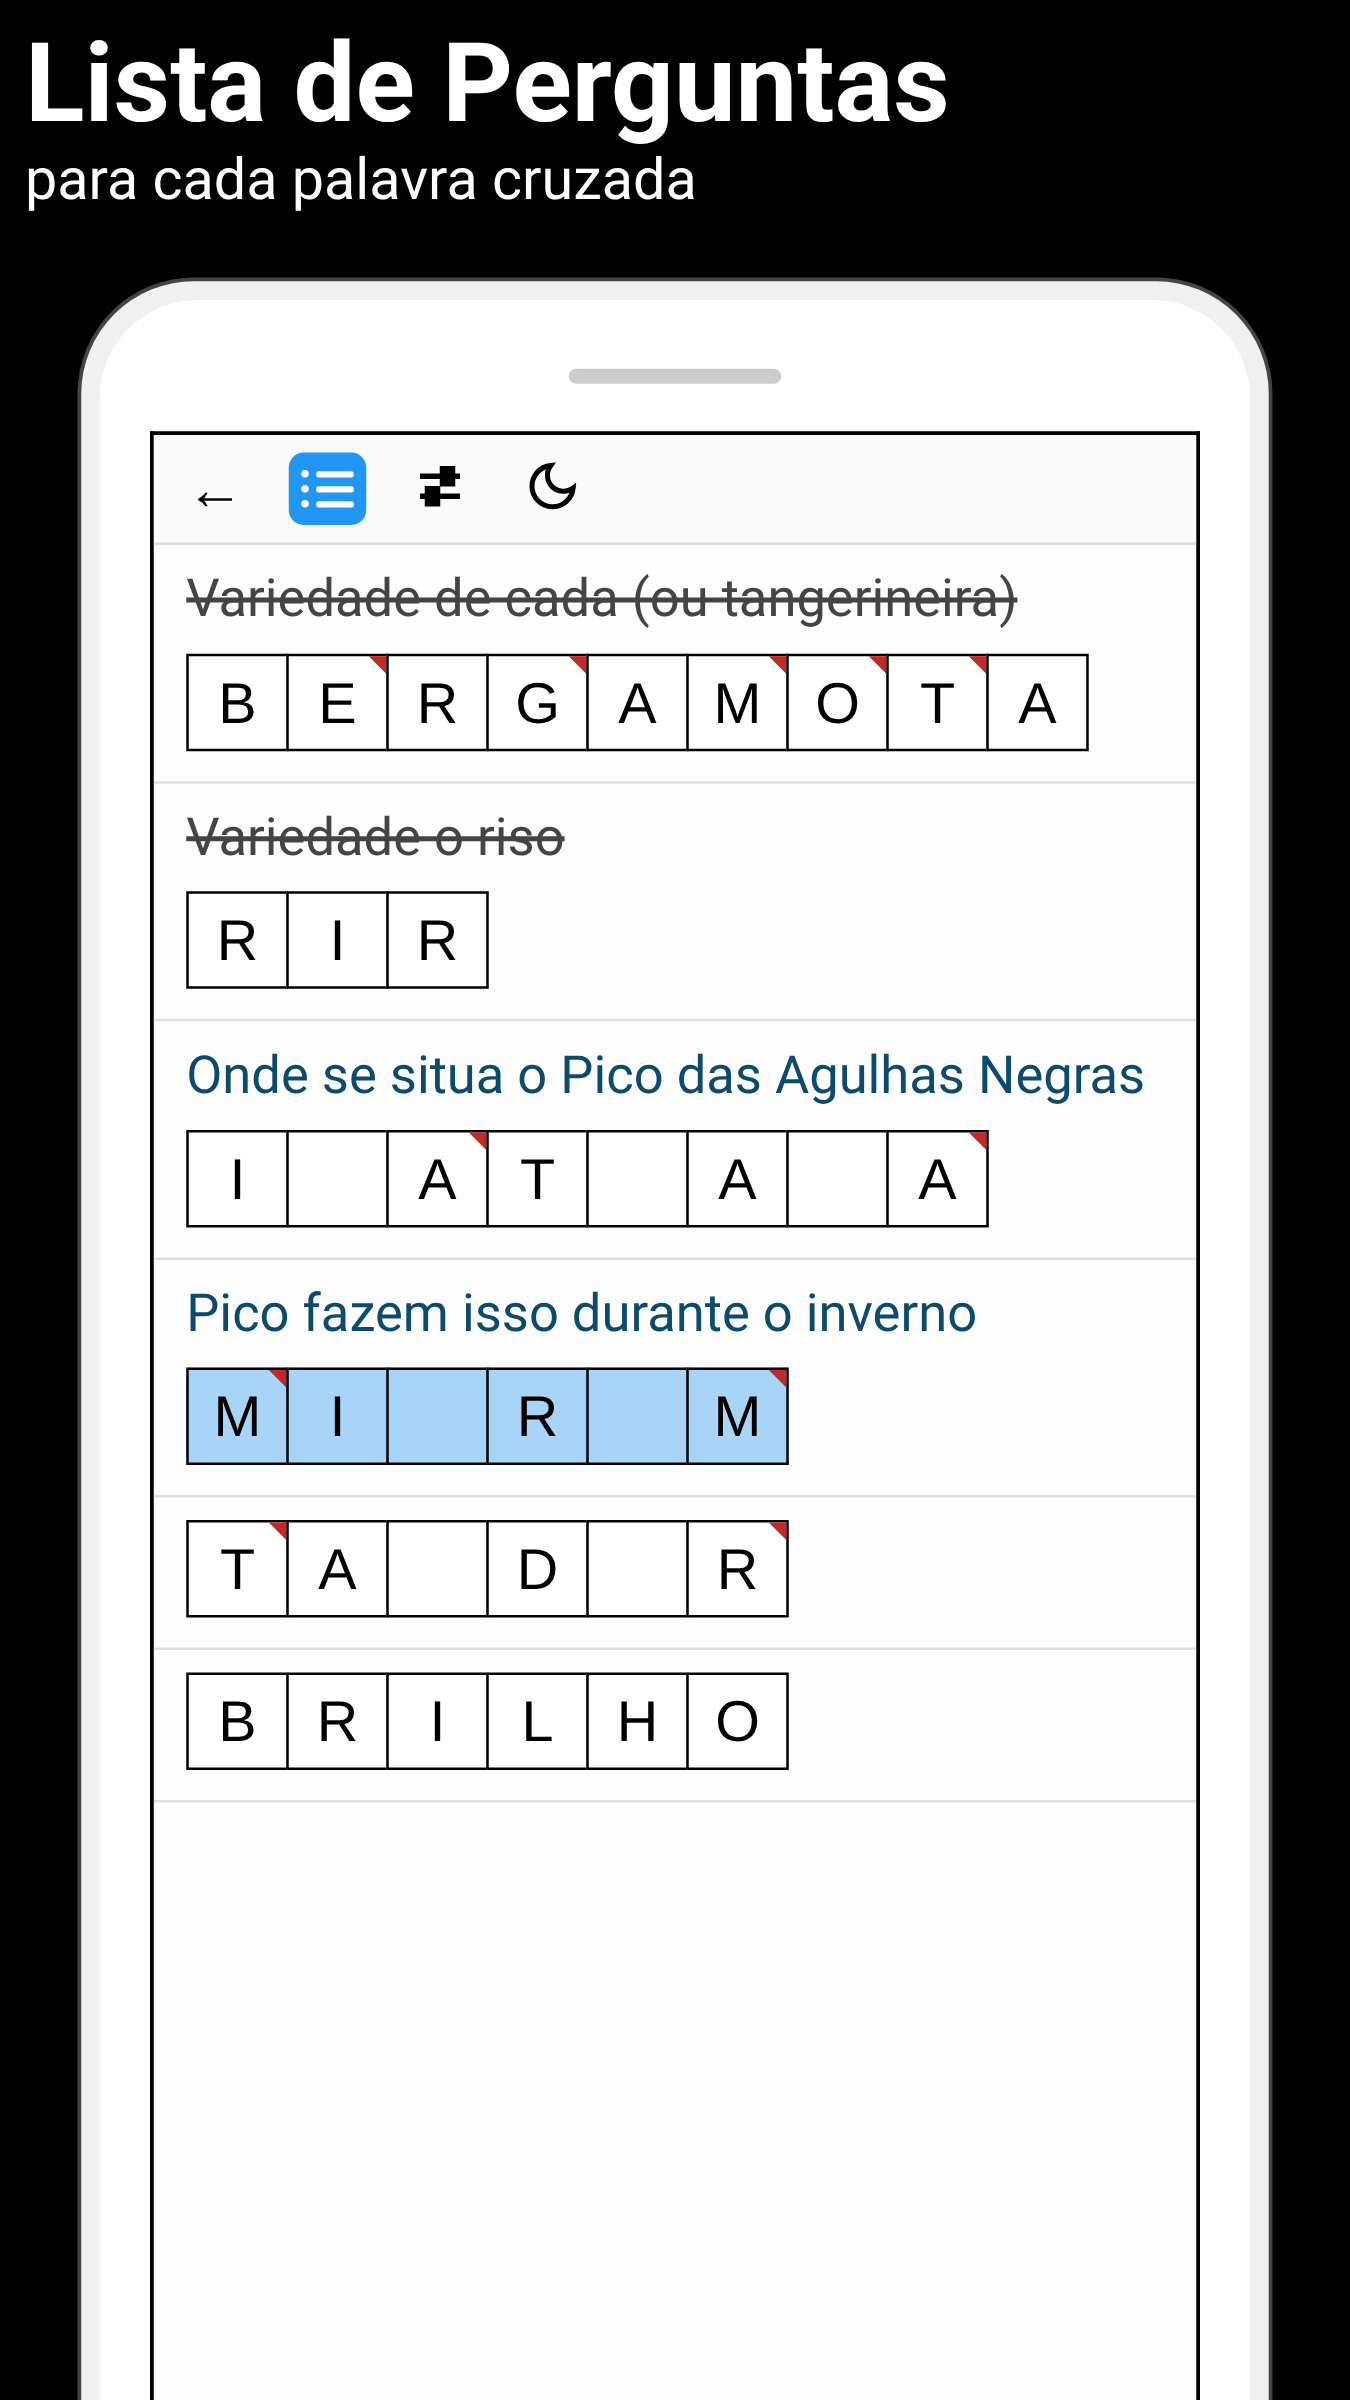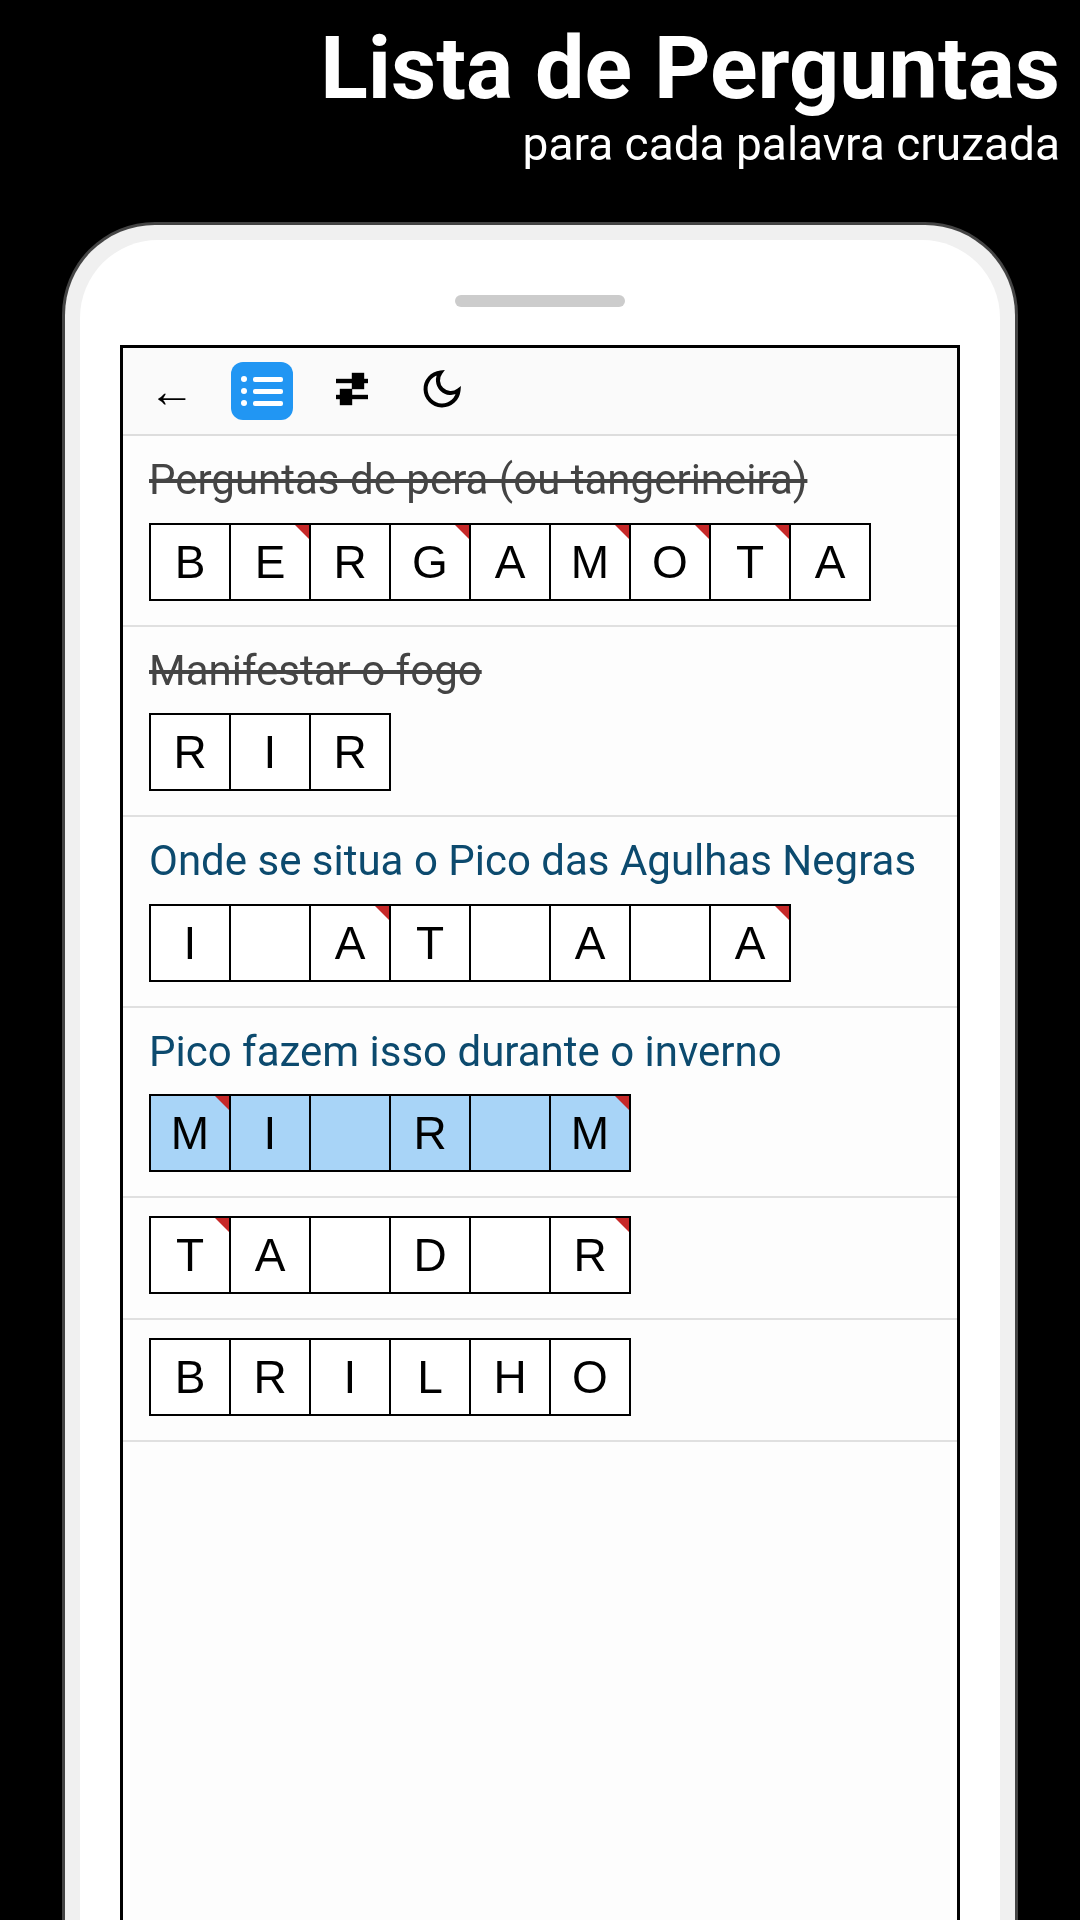--- a/index.html
+++ b/index.html
@@ -4,21 +4,21 @@
 <style>
 * { margin: 0; padding: 0; box-sizing: border-box; }
 body {
   background: #000;
   width: 1080px;
   height: 1920px;
   font-family: -apple-system, BlinkMacSystemFont, 'Segoe UI', Roboto, Arial, sans-serif;
   overflow: hidden;
 }
 .promo-header {
-  text-align: right;
+  text-align: left;
   color: #fff;
   padding: 20px 20px 30px;
 }
 .promo-title {
   font-size: 88px;
   font-weight: 700;
   line-height: 1.1;
 }
 .promo-subtitle {
   font-size: 46px;
@@ -202,35 +202,35 @@
           <span class="moon-icon">
             <svg viewBox="0 0 24 24" fill="none" stroke="#000" stroke-width="2.2">
               <path d="M21 12.8A9 9 0 1 1 11.2 3a7 7 0 0 0 9.8 9.8z"></path>
             </svg>
           </span>
         </div>
       </div>
 
       <div class="clue-list" id="clue-list">
           <div class="clue-item">
-            <div class="clue-text completed">Perguntas de pera (ou tangerineira)</div>
+            <div class="clue-text completed">Variedade de cada (ou tangerineira)</div>
             <div class="cells">
               <div class="cell">B</div>
               <div class="cell marked">E</div>
               <div class="cell">R</div>
               <div class="cell marked">G</div>
               <div class="cell">A</div>
               <div class="cell marked">M</div>
               <div class="cell marked">O</div>
               <div class="cell marked">T</div>
               <div class="cell">A</div>
             </div>
           </div>
           <div class="clue-item">
-            <div class="clue-text completed">Manifestar o fogo</div>
+            <div class="clue-text completed">Variedade o riso</div>
             <div class="cells">
               <div class="cell">R</div>
               <div class="cell">I</div>
               <div class="cell">R</div>
             </div>
           </div>
           <div class="clue-item">
             <div class="clue-text">Onde se situa o Pico das Agulhas Negras</div>
             <div class="cells">
               <div class="cell">I</div>

